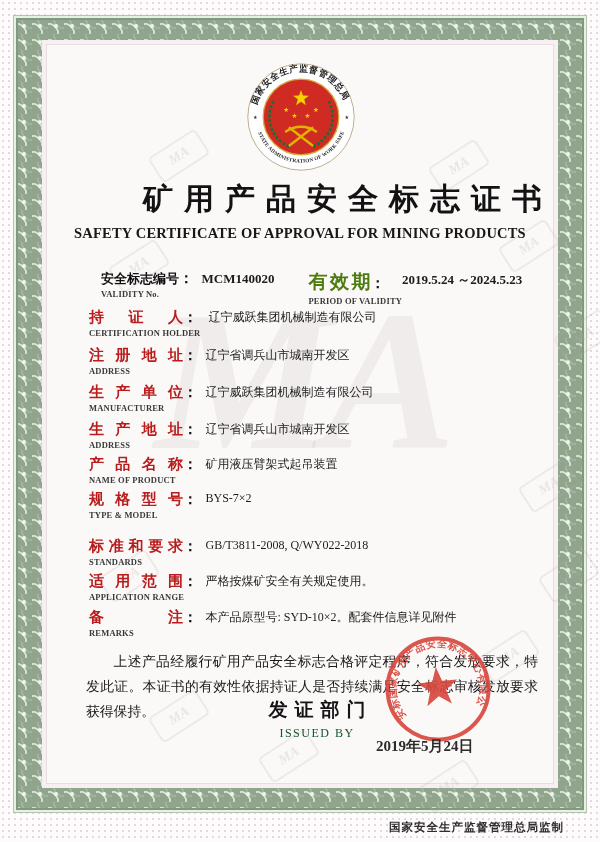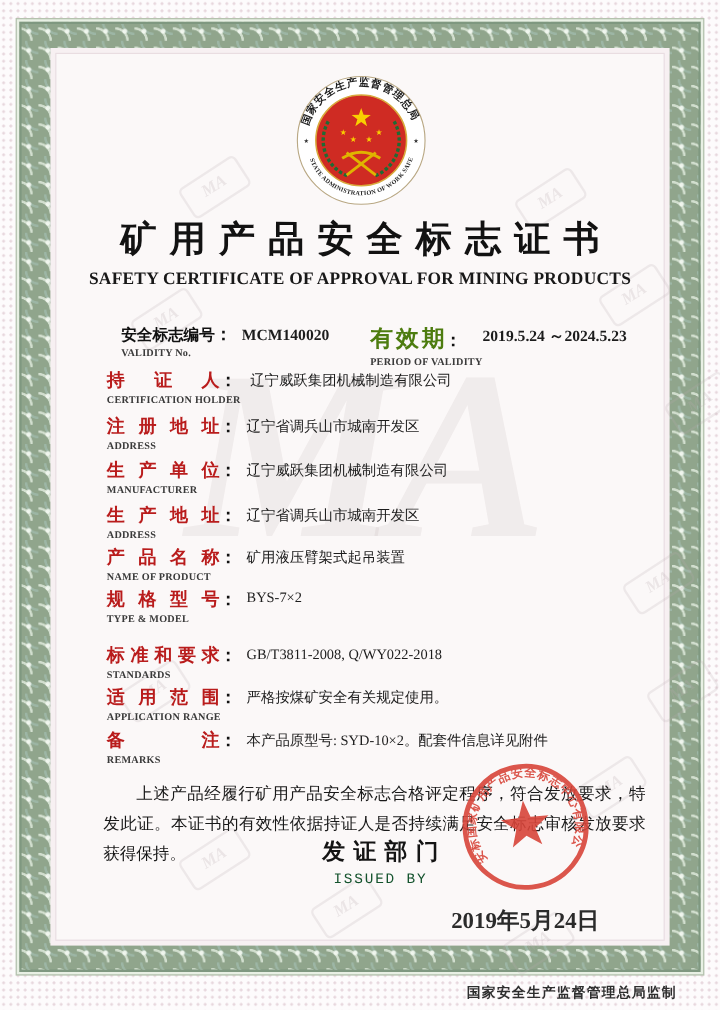--- a/index.html
+++ b/index.html
@@ -24,44 +24,44 @@
   
   .wm-big{position:absolute;left:0;right:0;top:236px;text-align:center;
     font-size:200px;line-height:1;font-weight:800;font-style:italic;
     letter-spacing:-10px;color:rgba(168,156,158,0.13);z-index:0;pointer-events:none;}
   .wm-badge{position:absolute;width:52px;height:26px;border:2px solid rgba(186,170,176,0.20);
     border-radius:5px;transform:rotate(-33deg);display:flex;align-items:center;justify-content:center;
     color:rgba(186,170,176,0.24);font-weight:700;font-style:italic;font-size:14px;z-index:0;}
   
   .emblem{position:absolute;left:198px;top:16px;width:112px;height:112px;z-index:1;}
   
-  .title{position:absolute;left:0;right:0;top:134px;text-align:center;font-size:30px;font-weight:700;
+  .title{position:absolute;left:0;right:0;top:134px;text-align:right;font-size:30px;font-weight:700;
     letter-spacing:11px;padding-left:11px;color:#121212;z-index:2;}
   .subtitle{position:absolute;left:0;right:0;top:180px;text-align:center;font-size:14.5px;font-weight:700;
     letter-spacing:0.2px;color:#181818;z-index:2;}
   
   .row{position:absolute;display:flex;align-items:flex-start;z-index:2;}
   .lbl .cnline{white-space:nowrap;}
   .cnjust{display:inline-block;width:94px;text-align:justify;text-align-last:justify;
     font-weight:700;font-size:15px;color:#b91c1c;}
   .colon{font-weight:700;font-size:14.5px;color:#111;}
   .en{font-size:8.5px;color:#3a3a3a;white-space:nowrap;margin-top:1px;font-weight:600;letter-spacing:0.2px;}
   .fval{margin-left:8px;font-size:12px;padding-top:1px;white-space:nowrap;color:#1c1c1c;font-weight:500;}
   .cnsm{display:inline-block;font-weight:700;font-size:13px;color:#111;}
   .cnjust2{display:inline-block;width:62px;text-align:justify;text-align-last:justify;
     font-weight:700;font-size:19px;color:#4d7c0f;}
   .aval{margin-left:8px;font-size:13px;padding-top:2px;font-weight:600;color:#1c1c1c;white-space:nowrap;}
   .declaration{position:absolute;left:39px;top:604px;width:452px;font-size:13.8px;line-height:25px;
     text-indent:2em;text-align:justify;color:#191919;font-weight:500;z-index:2;}
-  .issued{position:absolute;left:175px;top:652px;width:190px;text-align:center;z-index:2;font-family:Liberation Mono, monospace;}
+  .issued{position:absolute;left:175px;top:652px;width:190px;text-align:center;z-index:2;}
   .issued-cn{font-size:19px;font-weight:700;letter-spacing:7px;padding-left:7px;color:#141414;}
   .issued-en{font-size:12px;letter-spacing:1.5px;margin-top:3px;color:#14532d;}
   .stamp{position:absolute;left:316px;top:569px;width:150px;height:150px;transform:rotate(-6deg);
     opacity:0.9;z-index:4;}
-  .issue-date{position:absolute;left:329px;top:692px;font-size:19px;font-weight:600;color:#2b2b2b;z-index:5;margin-top:17px;}
+  .issue-date{position:absolute;left:329px;top:692px;font-size:15px;font-weight:600;color:#2b2b2b;z-index:5;}
   .footer{position:absolute;top:820px;right:36px;font-size:11.5px;font-weight:700;color:#2e2e2e;z-index:2;
     letter-spacing:1px;text-align:right;}
 </style>
 </head>
 <body>
 
 <div class="cert">
   <div class="band"></div>
   <div class="panel">
 

